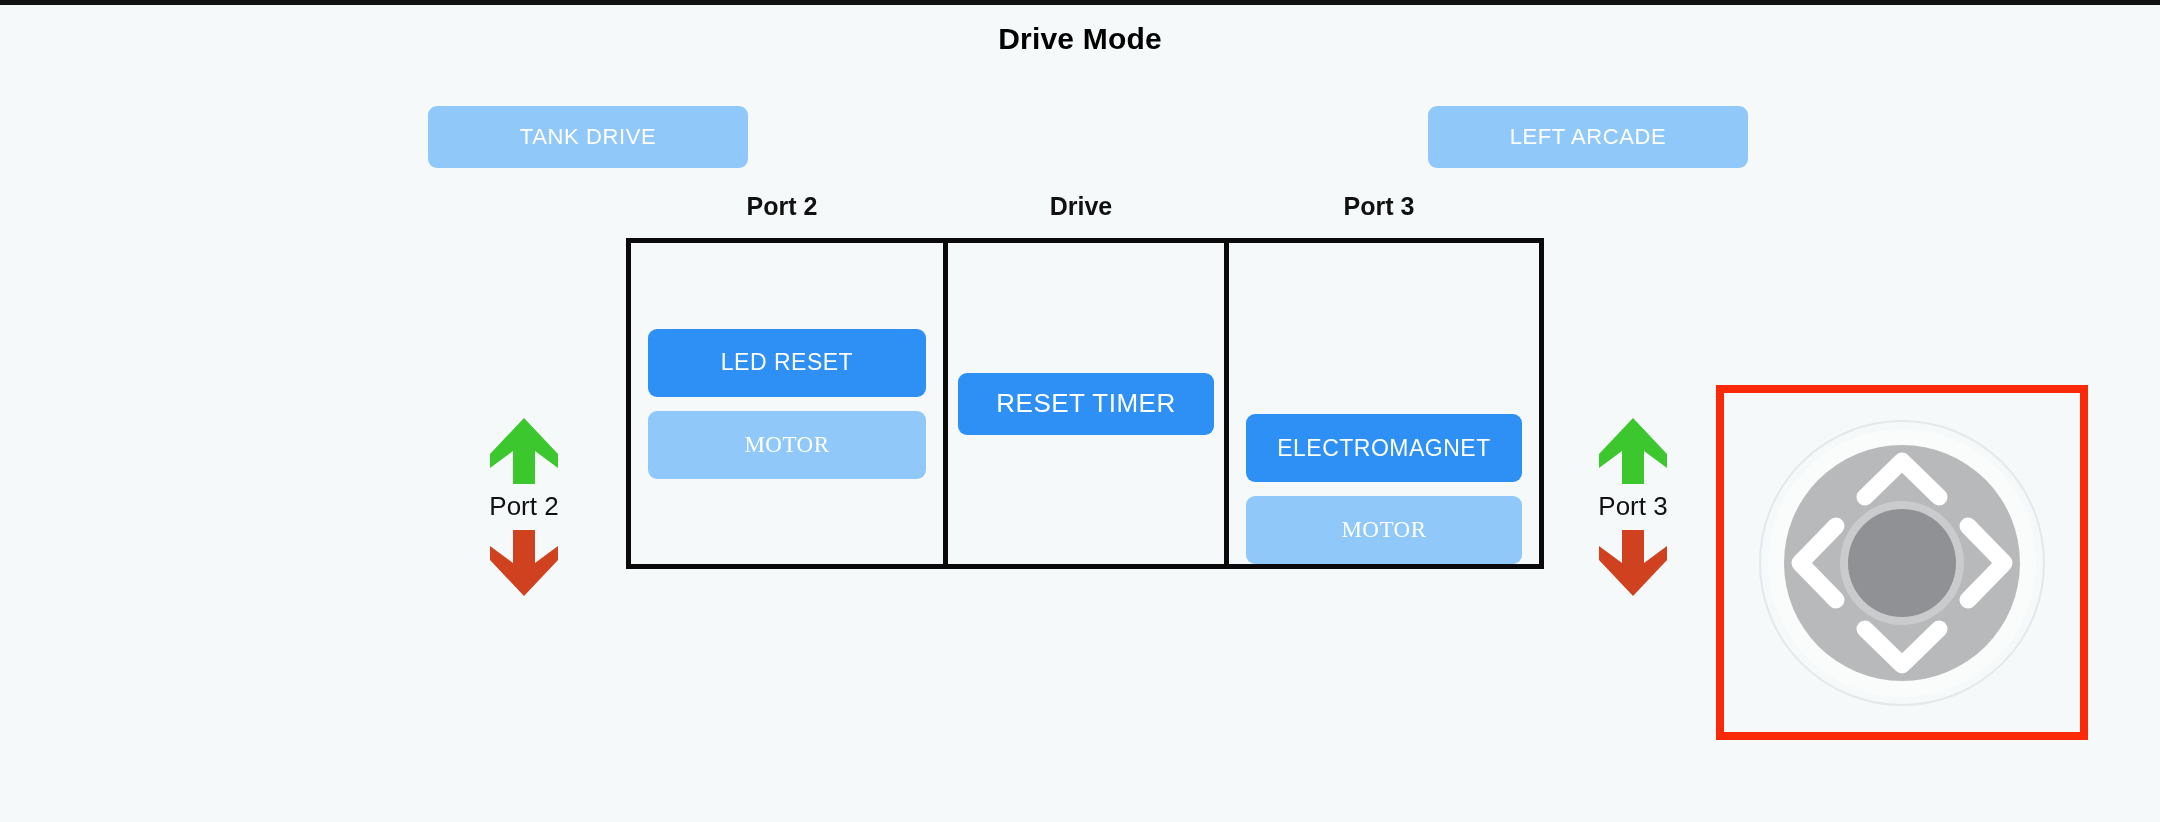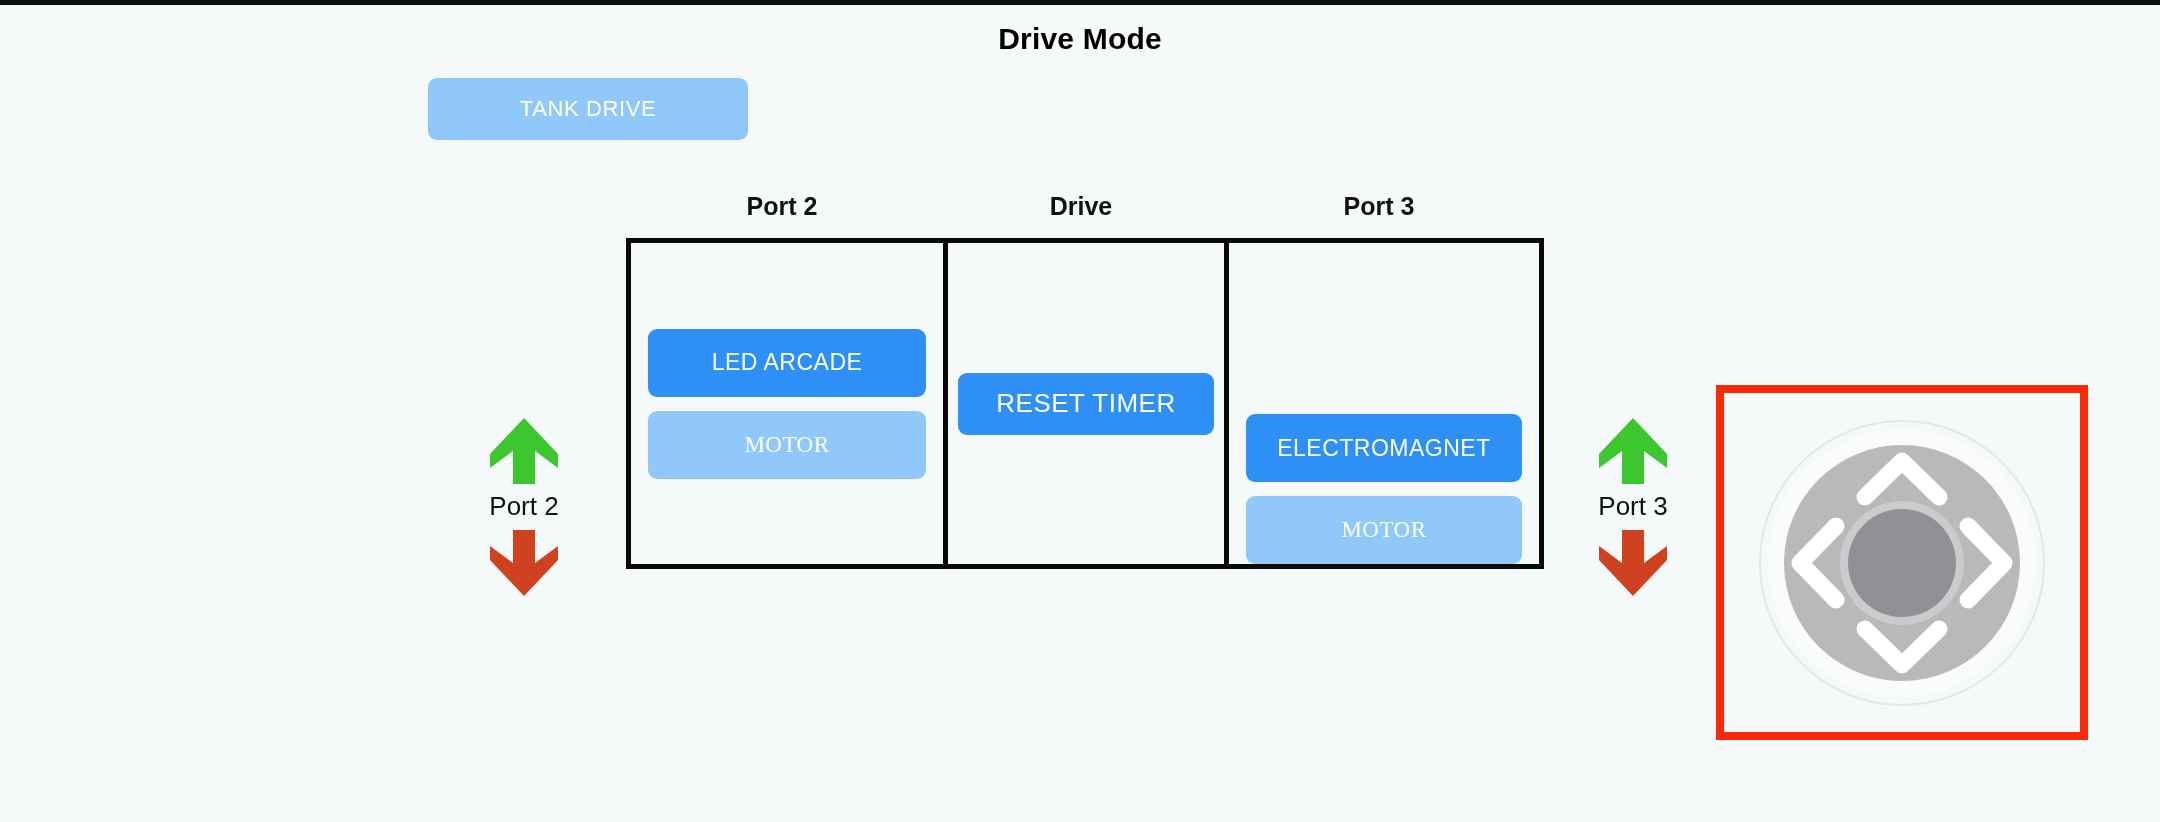--- a/index.html
+++ b/index.html
@@ -54,20 +54,21 @@
     border-radius: 9px;
     color: #ffffff;
     font-size: 22px;
     font-family: "Liberation Sans", sans-serif;
     letter-spacing: 0.6px;
     cursor: pointer;
     display: flex;
     align-items: center;
     justify-content: center;
     padding: 0;
+    margin-top: 28px;
   }
   .mode-btn.inactive { background: #90c9f9; }
   .mode-btn.active   { background: #2e90f5; }
 
   
   .panel-headers {
     position: absolute;
     top: 192px;
     left: 626px;
     width: 908px;
@@ -196,32 +197,33 @@
 </style>
 </head>
 <body>
 
 <div class="top-strip"></div>
 
 <div class="drive-mode-title">Drive Mode</div>
 
 <div class="mode-row">
   <button class="mode-btn inactive">TANK DRIVE</button>
+  <button class="mode-btn inactive">LEFT ARCADE</button>
 </div>
 
 <div class="panel-headers">
   <div class="panel-header ph-left">Port 2</div>
   <div class="panel-header ph-center">Drive</div>
   <div class="panel-header ph-right">Port 3</div>
 </div>
 
 <div class="panel-group">
 
   <div class="panel left">
-    <button class="device-btn primary">LED ARCADE</button>
+    <button class="device-btn primary">LED RESET</button>
     <div class="device-gap"></div>
     <button class="device-btn secondary">MOTOR</button>
   </div>
 
   <div class="panel center">
     <button class="timer-btn">RESET TIMER</button>
   </div>
 
   <div class="panel right">
     <button class="device-btn primary">ELECTROMAGNET</button>

